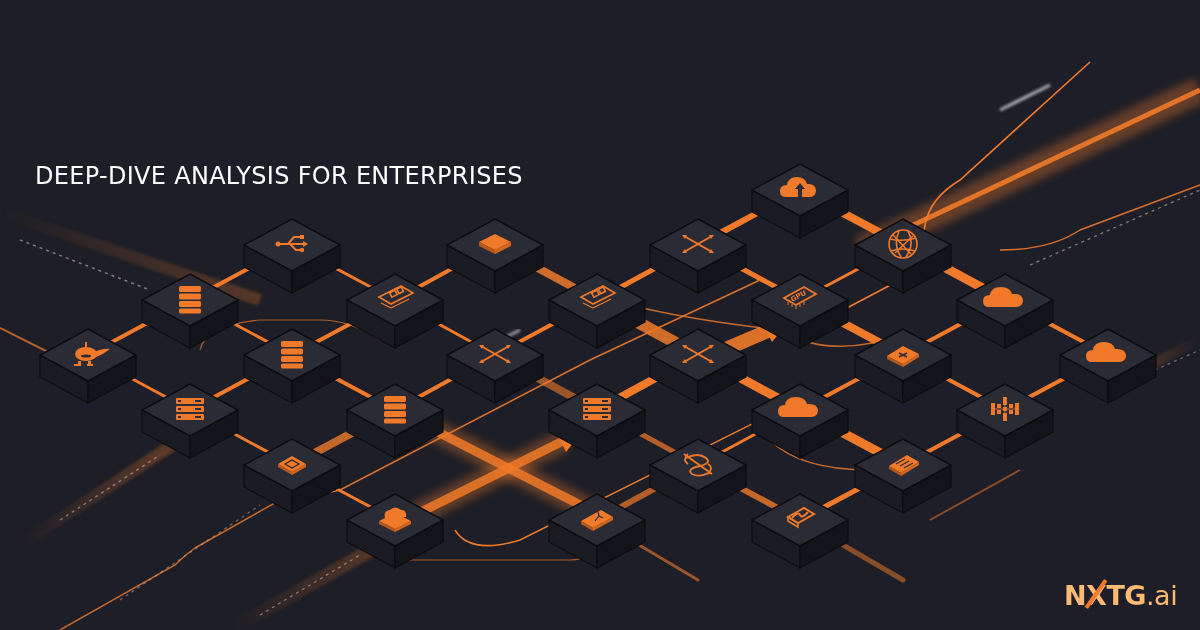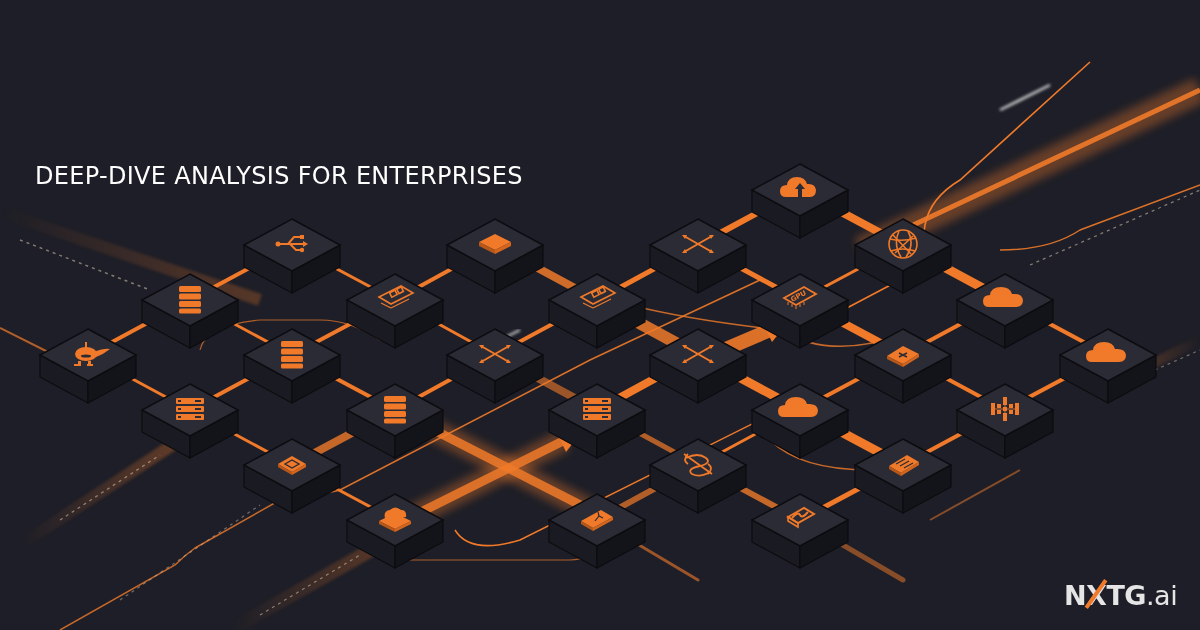--- a/index.html
+++ b/index.html
@@ -1,21 +1,21 @@
 <!DOCTYPE html>
 <html><head>
 <meta charset="utf-8">
 <style>
   html, body { margin:0; padding:0; }
   body { width:1200px; height:630px; overflow:hidden; background:#1d1e27; position:relative; font-family:"Liberation Sans", sans-serif; }
   .canvas { position:absolute; left:0; top:0; width:1200px; height:630px; }
   .title { position:absolute; left:34px; top:40px; color:#f07a2a; font-weight:700; font-size:45px; line-height:48px; letter-spacing:0.5px; font-family:"DejaVu Sans", sans-serif; }
   .title div { white-space:nowrap; }
   .subtitle { position:absolute; left:35px; top:150px; color:#ffffff; font-size:24px; letter-spacing:0.3px; font-family:"DejaVu Sans", sans-serif; font-weight:400;margin-top:12px; }
-  .logo { position:absolute; left:1064px; top:580px; color:#e5e5e5; font-size:27px; font-weight:700; font-family:"DejaVu Sans", sans-serif; letter-spacing:-0.5px; }
+  .logo { position:absolute; left:1064px; top:580px; color:#fdba74; font-size:27px; font-weight:700; font-family:"DejaVu Sans", sans-serif; letter-spacing:-0.5px; }
   .logo .x { position:relative; display:inline-block; }
   .logo .x::after { content:""; position:absolute; left:2px; top:-3px; width:4px; height:34px; background:#f07a2a; transform:rotate(35deg); transform-origin:center; left:8px; }
   .logo .ai { font-weight:400; }
 </style>
 </head>
 <body>
 
 <svg class="canvas" width="1200" height="630" viewBox="0 0 1200 630">
   <defs>
     <linearGradient id="glowR" x1="0" y1="0" x2="1" y2="0">

